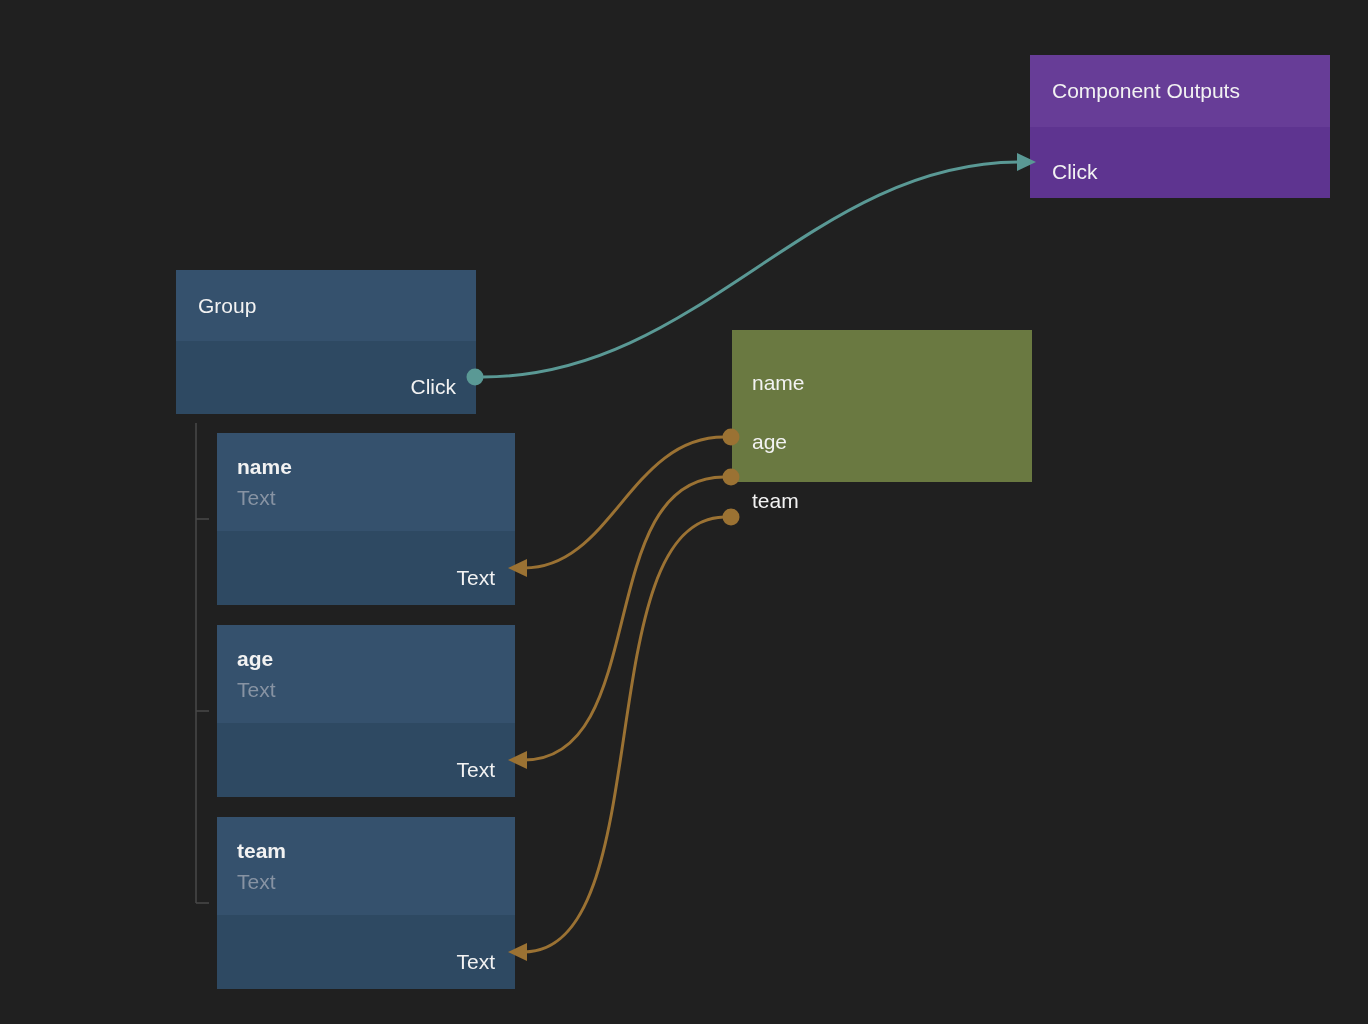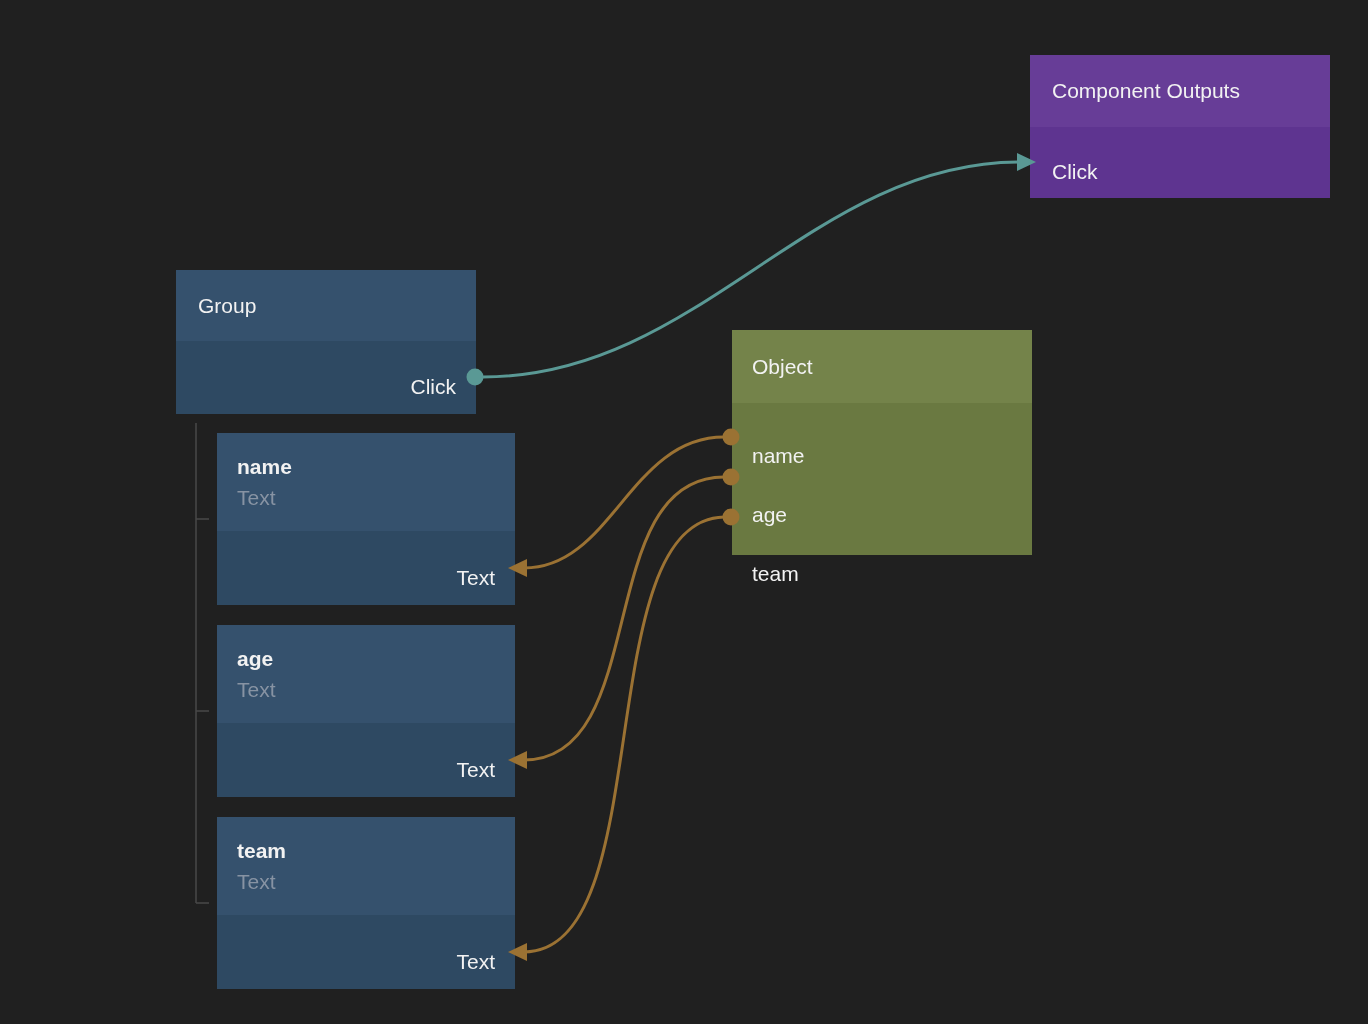--- a/index.html
+++ b/index.html
@@ -89,21 +89,20 @@
     <div class="node-header">
       <div class="field-title">team</div>
       <div class="field-subtitle">Text</div>
     </div>
     <div class="node-body">
       <div class="row right">Text</div>
     </div>
   </div>
 
   <div class="node olive" style="left:732px;top:330px;width:300px;">
-    <div class="node-header">Object</div>
     <div class="node-body">
       <div class="row">name</div>
       <div class="row">age</div>
       <div class="row">team</div>
     </div>
   </div>
 
   <div class="node purple" style="left:1030px;top:55px;width:300px;">
     <div class="node-header">Component Outputs</div>
     <div class="node-body">

